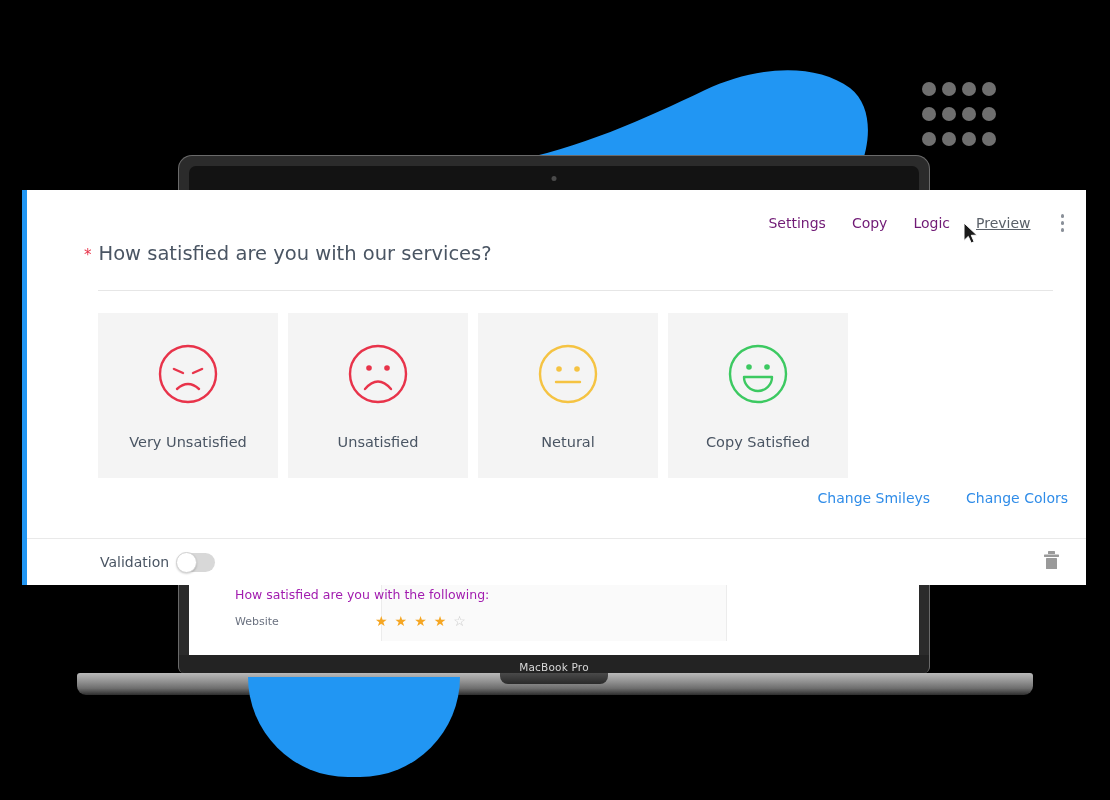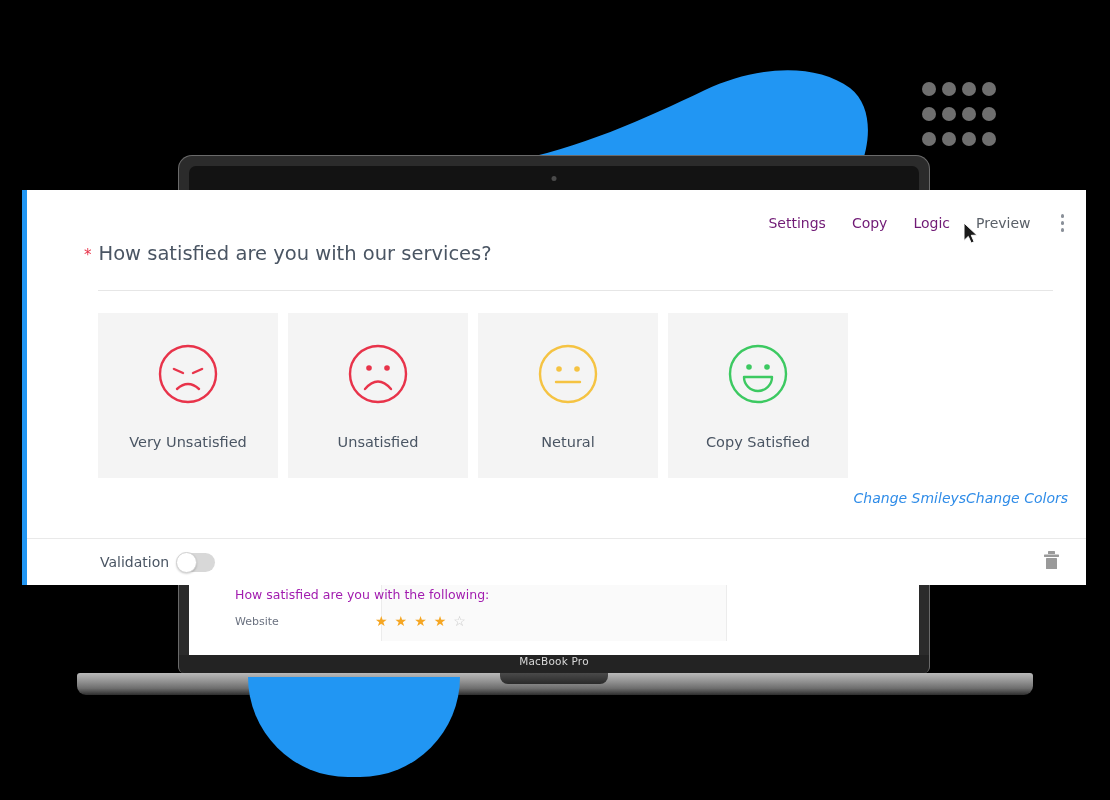--- a/index.html
+++ b/index.html
@@ -126,21 +126,21 @@
   .star-on  { color: #f5a623; }
   .star-off { color: #c9c9c9; }
 
   .laptop-base {
     position: relative;
     width: 752px;
     height: 18px;
     background: #232323;
     border-radius: 0 0 6px 6px;
     display: flex;
-    align-items: flex-start;
+    align-items: flex-end;
     justify-content: center;
     border-left: 1px solid #6a6a6a;
     border-right: 1px solid #6a6a6a;
   }
   .laptop-brand {
     font-size: 10.5px;
     color: #d8d8d8;
     font-family: "DejaVu Sans", sans-serif;
     letter-spacing: 0.2px;
   }
@@ -203,20 +203,21 @@
     gap: 26px;
   }
   .toolbar-link {
     font-size: 14px;
     color: #701a75;
     cursor: pointer;
     white-space: nowrap;
   }
   .toolbar-link.active {
     color: #5a6068;
+    text-decoration: underline;
   }
   .kebab {
     display: flex;
     flex-direction: column;
     gap: 3.5px;
     align-items: center;
     cursor: pointer;
     padding: 2px 4px;
   }
   .kebab span {
@@ -287,21 +288,21 @@
     font-size: 14.5px;
     color: #4a5563;
   }
 
   
   .change-links {
     position: absolute;
     right: 18px;
     top: 300px;
     display: flex;
-    font-style: italic;
+    gap: 36px;
   }
   .change-link {
     font-size: 14px;
     color: #2f8ce8;
     cursor: pointer;
     white-space: nowrap;
   }
 
   
   .card-divider {

